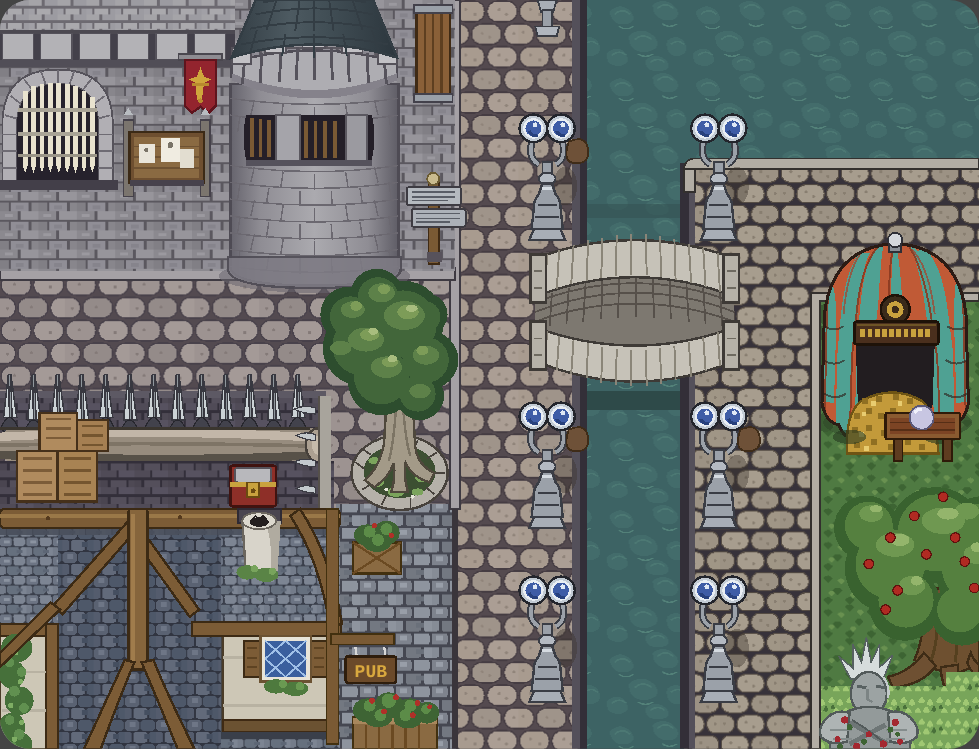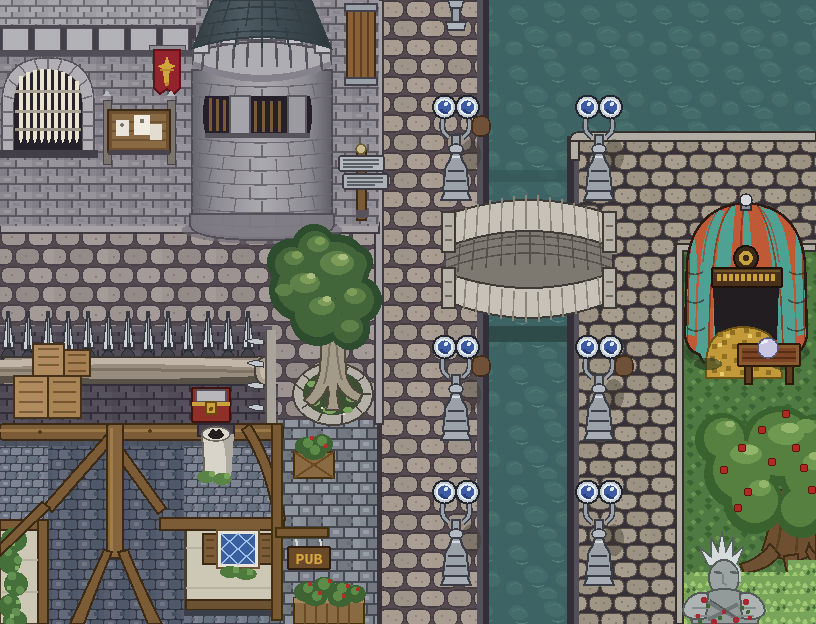--- a/index.html
+++ b/index.html
@@ -1,16 +1,16 @@
 <!DOCTYPE html>
 <html><head>
 <meta charset="utf-8">
 <style>
   html,body{margin:0;padding:0;background:#444;}
-  #stage{width:816px;height:624px;overflow:hidden;position:relative;font-family:"Liberation Sans",sans-serif;}
+  #stage{width:816px;height:624px;overflow:hidden;position:relative;font-family:"Liberation Sans",sans-serif;border-radius:25px;}
 </style>
 </head>
 <body>
 <div id="stage">
 <svg width="816" height="624" viewBox="0 0 816 624" shape-rendering="crispEdges">
 <defs>
 
 <pattern id="water" width="72" height="60" patternUnits="userSpaceOnUse">
   <rect width="72" height="60" fill="#3d6364"></rect>
   <g fill="#436c6b">

